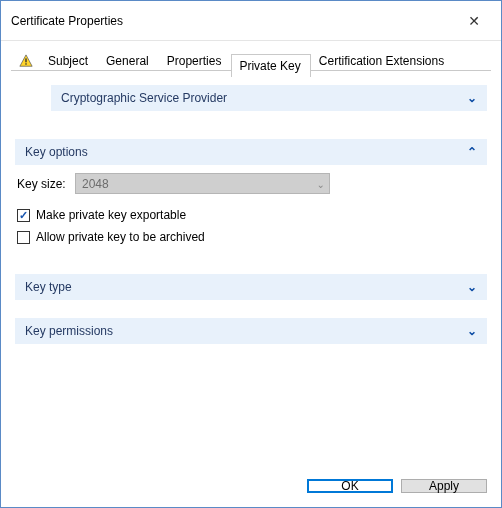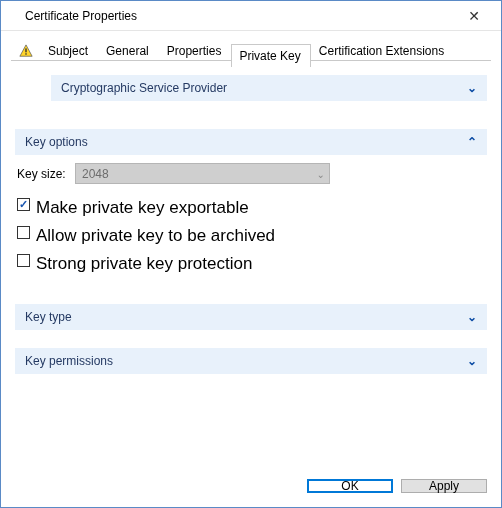--- a/index.html
+++ b/index.html
@@ -10,23 +10,23 @@
     color: #000;
     background: #fff;
   }
   .window {
     width: 502px; height: 508px;
     border: 1px solid #5a8ac6;
     display: flex; flex-direction: column;
     background: #fff;
   }
   .titlebar {
-    height: 30px;
+    height: 40px;
     display: flex; align-items: center;
-    padding: 0 6px 0 24px;
+    padding: 0 6px 0 10px;
     background: #fff;
     border-bottom: 1px solid #e5e5e5;
   }
   .titlebar .title { flex: 1; font-size: 12px; color: #000; }
   .close-btn {
     width: 42px; height: 28px;
     display: flex; align-items: center; justify-content: center;
     background: transparent; border: none;
   }
   .close-x { font-size: 14px; line-height: 1; color: #333; }
@@ -100,23 +100,23 @@
     padding: 0 4px 0 6px;
     color: #6d6d6d;
     position: relative;
   }
   .combo .combo-arrow {
     position: absolute; right: 4px; top: 50%; transform: translateY(-50%);
     color: #8a8a8a; font-size: 10px;
   }
 
   .cb-row {
-    display: flex; gap: 6px;
+    display: flex; align-items: center; gap: 6px;
     margin: 8px 0 4px 0;
-    font-size: 17px;
+    font-size: 12px;
   }
   .cb {
     width: 13px; height: 13px;
     border: 1px solid #333;
     display: inline-flex; align-items: center; justify-content: center;
     font-size: 11px; line-height: 1;
     background: #fff;
     color: #1a56b0;
   }
   .cb.checked::before { content: "✓"; font-weight: bold; }
@@ -201,24 +201,20 @@
         </div>
 
         <div class="cb-row" style="margin-top:14px">
           <span class="cb checked"></span>
           <span>Make private key exportable</span>
         </div>
         <div class="cb-row">
           <span class="cb"></span>
           <span>Allow private key to be archived</span>
         </div>
-        <div class="cb-row">
-          <span class="cb"></span>
-          <span>Strong private key protection</span>
-        </div>
       </div>
 
       <div class="group-header" style="margin-top:18px">
         <span class="hdr-label">Key type</span>
         <span class="chevron">⌄</span>
       </div>
 
       <div class="group-header" style="margin-top:18px">
         <span class="hdr-label">Key permissions</span>
         <span class="chevron">⌄</span>

